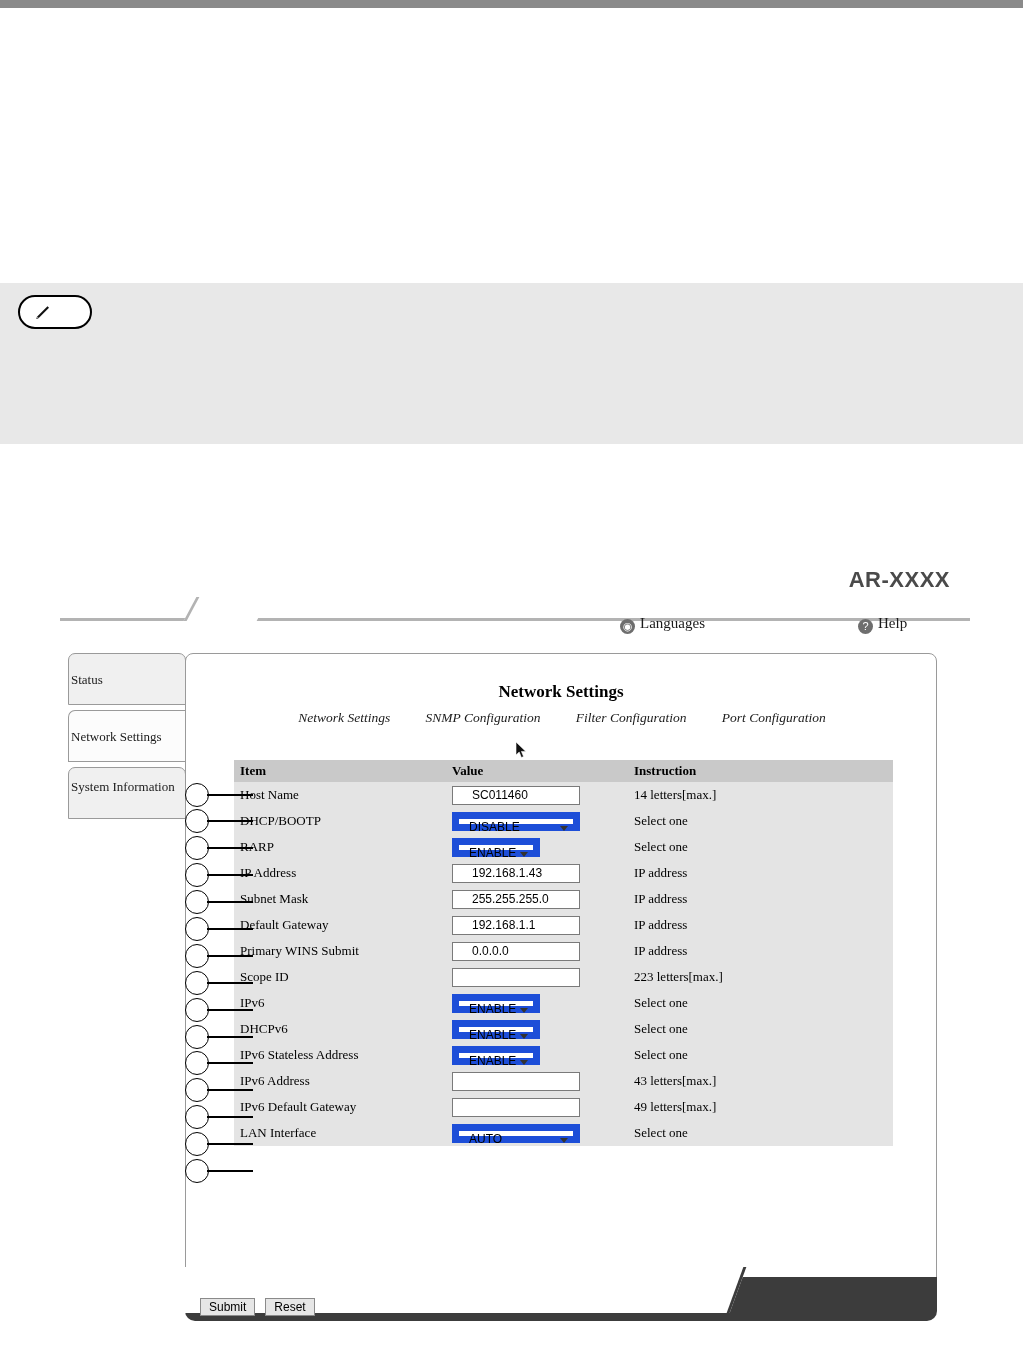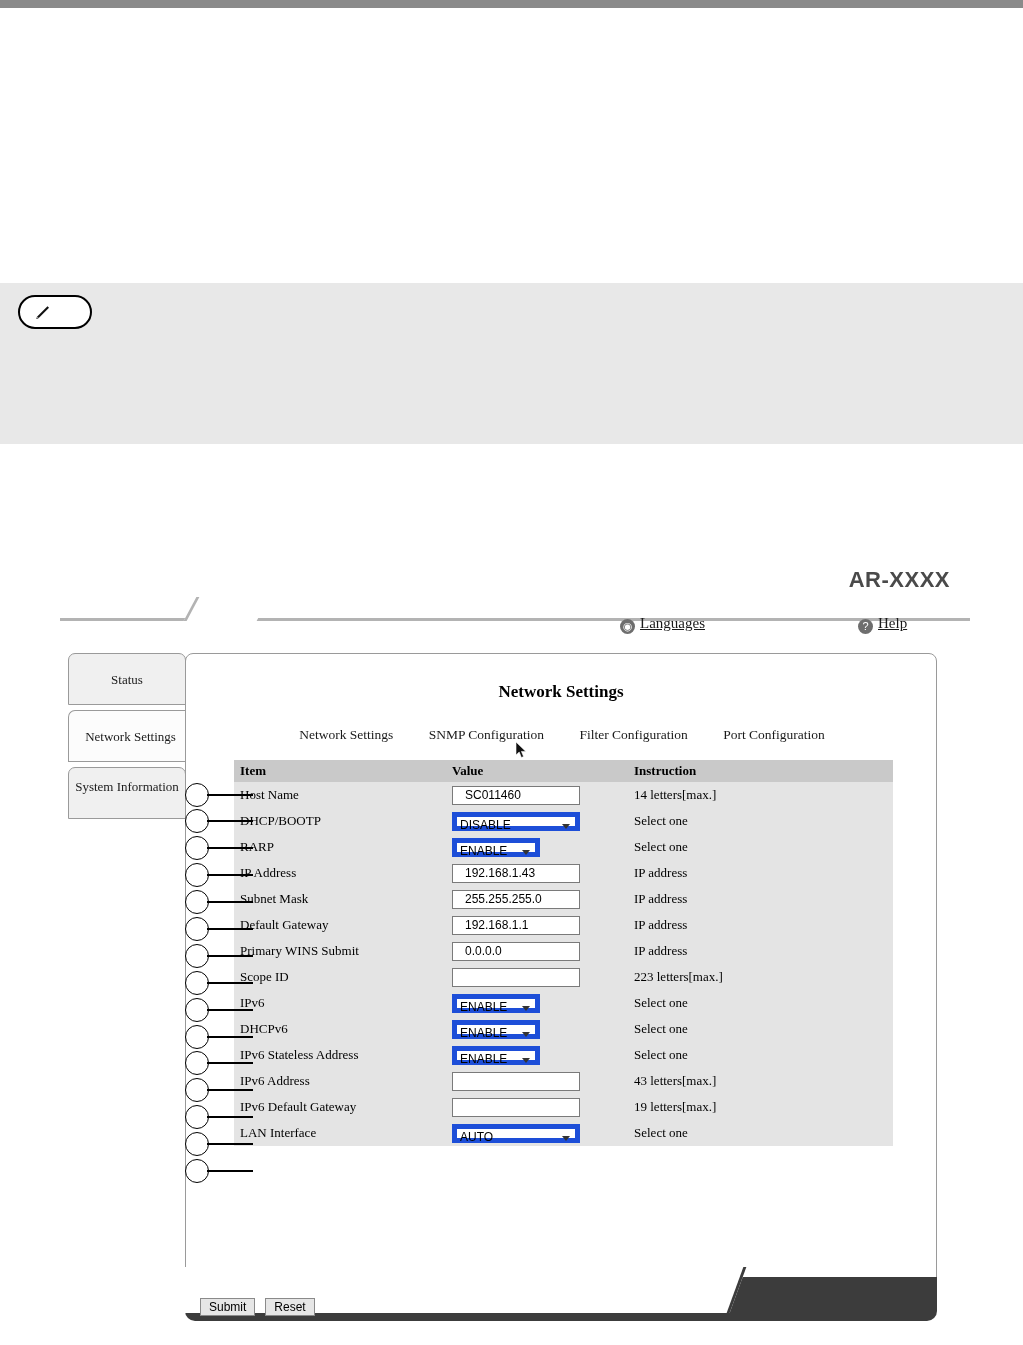--- a/index.html
+++ b/index.html
@@ -73,21 +73,20 @@
   }
   .header-links {
     position: absolute;
     left: 520px; top: 60px;
     width: 400px; height: 28px;
   }
   .hlink {
     position: absolute;
     font-size: 15px;
     color: #1a1a1a;
-    text-decoration: underline;
   }
   .hlink .glyph {
     display: inline-block;
     width: 15px; height: 15px;
     border-radius: 50%;
     background: #6e6e6e;
     color: #fff;
     font-size: 11px;
     line-height: 15px;
     text-align: center;
@@ -99,21 +98,21 @@
     position: absolute;
     left: 8px; top: 98px;
     width: 125px;
   }
   .ltab {
     width: 118px;
     border: 1px solid #9a9a9a;
     border-radius: 7px 7px 0 0;
     background: #f0f0f0;
     font-size: 13px;
-    text-align: center;
+    text-align: left;
     color: #1a1a1a;
     box-sizing: border-box;
     padding: 11px 2px;
     margin-bottom: 5px;
     line-height: 1.25;
   }
   .ltab.active {
     background: #fcfcfc;
     border-right: none;
     width: 124px;
@@ -128,24 +127,25 @@
     box-sizing: border-box;
   }
   .panel-title {
     text-align: center;
     font-size: 17px;
     font-weight: bold;
     margin-top: 28px;
   }
   .subtabs {
     position: absolute;
-    left: 0; top: 73px;
+    left: 0; top: 56px;
     width: 752px;
     text-align: center;
     font-size: 13.5px;
+    font-style: italic;
   }
   .subtabs span {
     display: inline-block;
     margin: 0 16px;
     color: #1a1a1a;
   }
   .cursor {
     position: absolute;
     left: 330px; top: 88px;
     width: 12px; height: 17px;
@@ -174,34 +174,34 @@
   }
   table.settings tr td.c-item { width: 200px; }
   table.settings tr td.c-val  { width: 170px; }
   .txtfield {
     width: 128px;
     height: 19px;
     border: 1px solid #7a7a7a;
     background: #fff;
     font-family: "Liberation Sans", sans-serif;
     font-size: 12px;
-    padding: 0 12px;
+    padding: 0 19px;
     box-sizing: border-box;
     line-height: 17px;
     color: #000;
   }
   .selfield {
     position: relative;
     width: 88px;
     height: 19px;
-    border: 5px solid #1d4ed8;
+    border: 7px solid #1d4ed8;
     background: #fff;
     font-family: "Liberation Sans", sans-serif;
     font-size: 12px;
-    padding: 0 3px;
+    padding: 0 10px;
     box-sizing: border-box;
     line-height: 17px;
     color: #000;
   }
   .selfield.wide { width: 128px; }
   .selfield .arrow {
     position: absolute;
     right: 5px; top: 7px;
     width: 0; height: 0;
     border-left: 4px solid transparent;
@@ -400,21 +400,21 @@
           <td class="c-val">
             <div class="txtfield"></div>
           </td>
           <td>43 letters[max.]</td>
         </tr>
         <tr>
           <td class="c-item">IPv6 Default Gateway</td>
           <td class="c-val">
             <div class="txtfield"></div>
           </td>
-          <td>19 letters[max.]</td>
+          <td>49 letters[max.]</td>
         </tr>
         <tr>
           <td class="c-item">LAN Interface</td>
           <td class="c-val">
             <div class="selfield wide"><span>AUTO</span><span class="arrow"></span></div>
           </td>
           <td>Select one</td>
         </tr>
       </tbody>
     </table>

